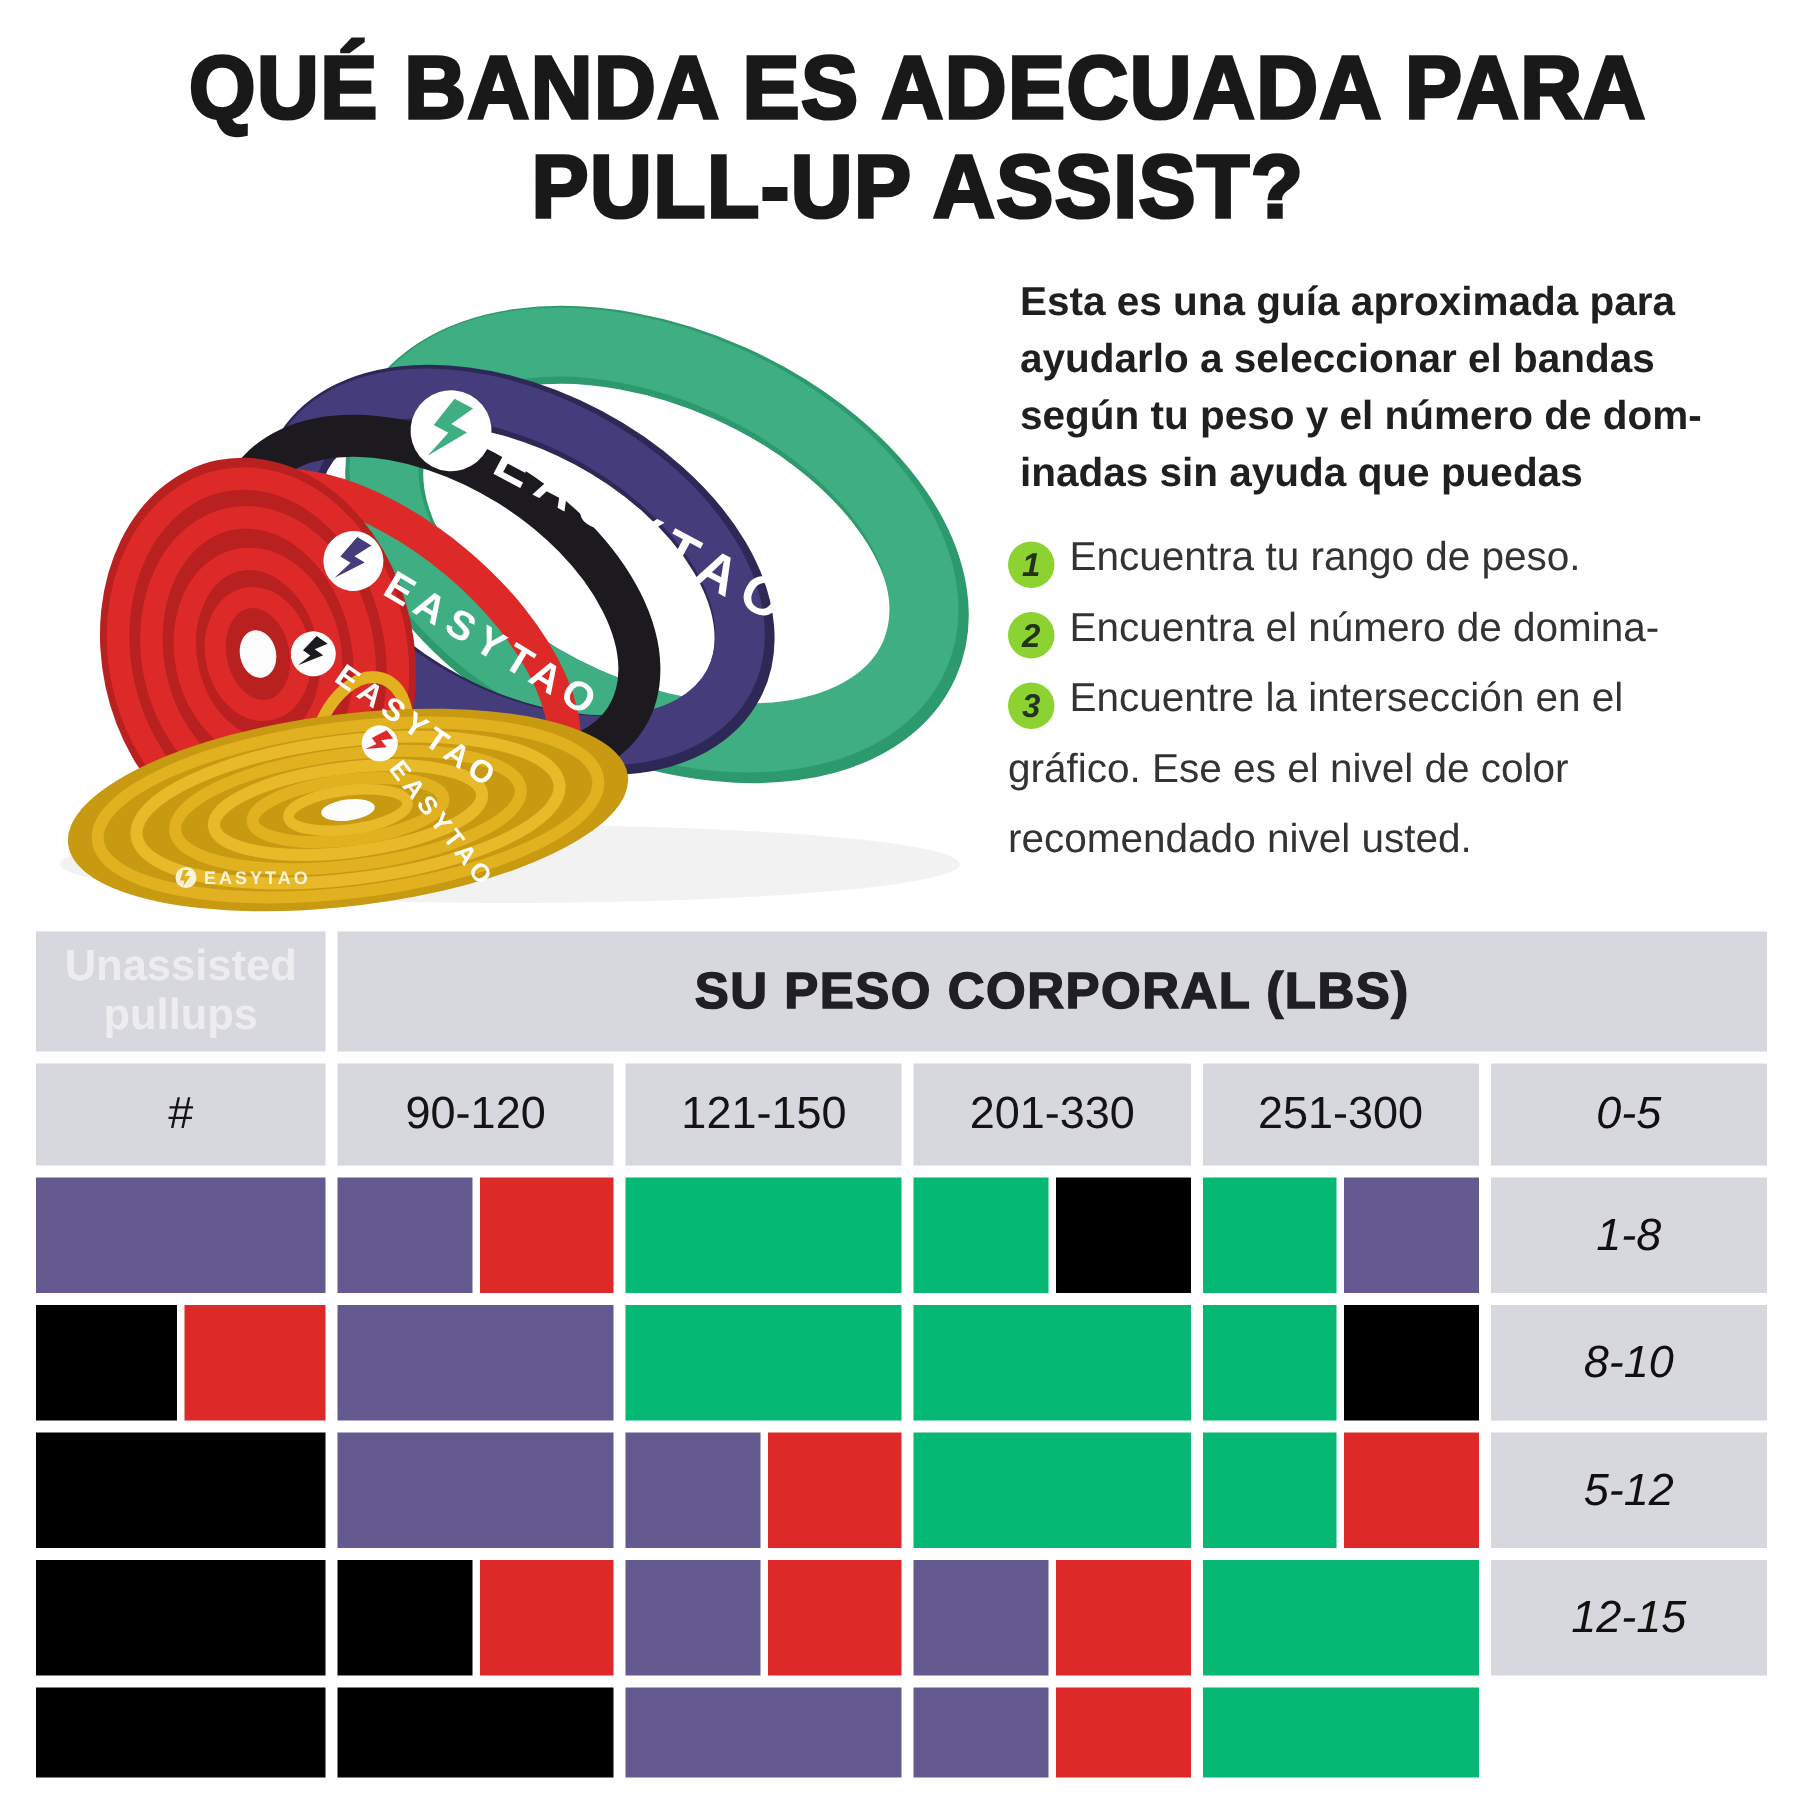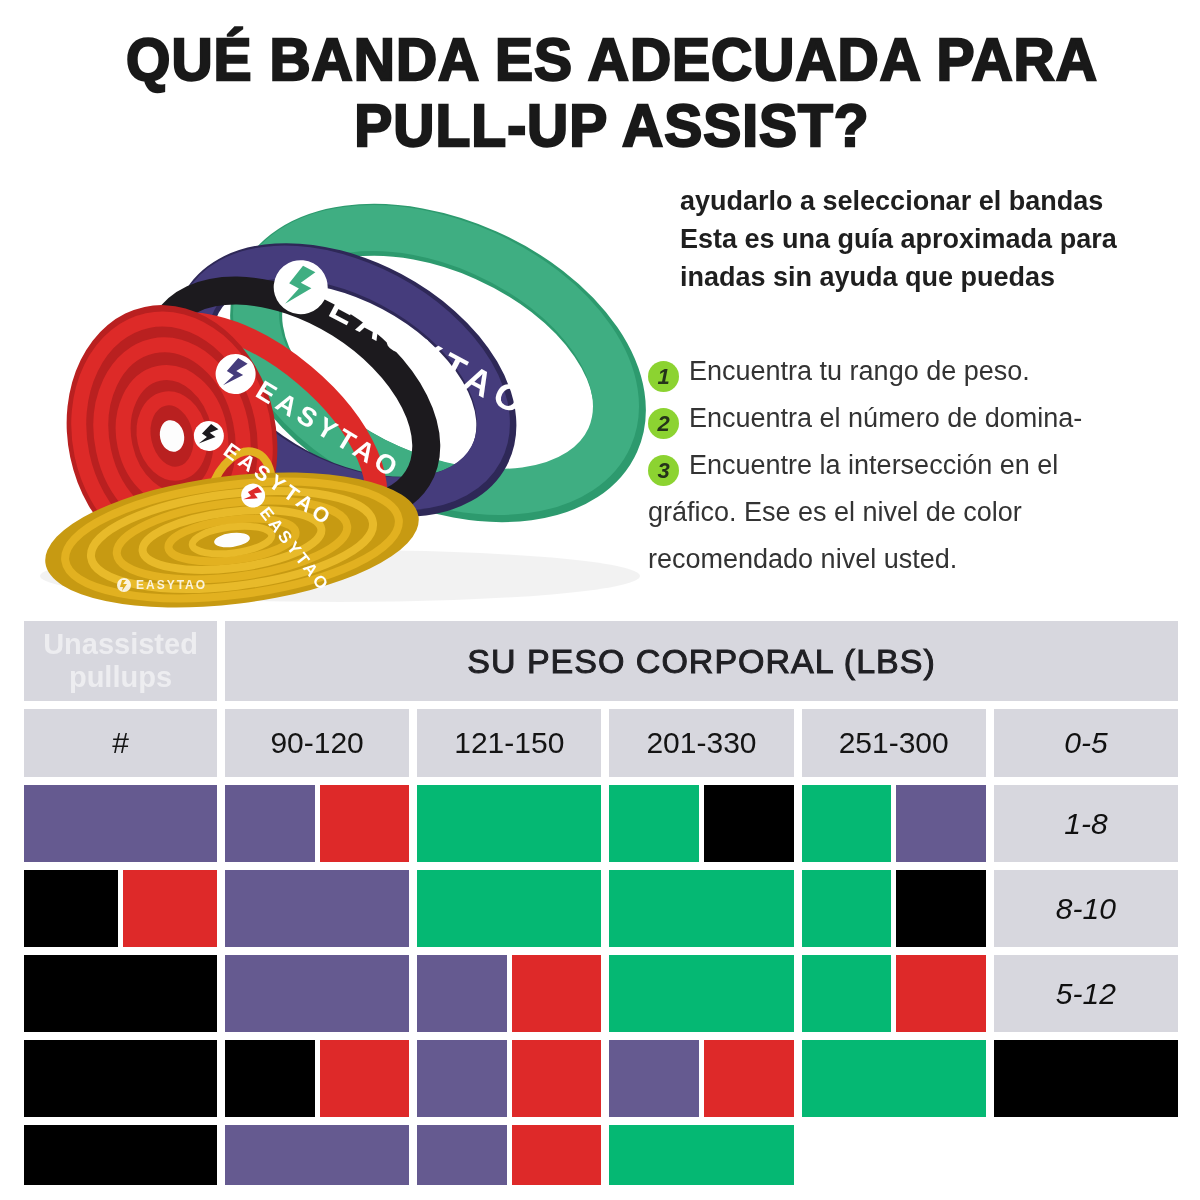--- a/index.html
+++ b/index.html
@@ -9,34 +9,34 @@
 
   
   .title{left:0;top:26px;width:1200px;text-align:center;line-height:66px;
          font-size:57px;font-weight:bold;letter-spacing:1px;color:#191919;margin-left:12px;
          -webkit-text-stroke:2.2px #191919;}
   .title div{transform:scaleY(1.04);}
 
   
   .intro{left:680px;top:182px;width:510px;font-size:27px;font-weight:bold;
          line-height:38px;color:#1f1f1f;}
-  .steps{left:648px;top:348px;width:515px;font-size:27px;color:#333;line-height:47px;}
+  .steps{left:672px;top:348px;width:515px;font-size:27px;color:#333;line-height:47px;}
   .badge{display:inline-block;width:31px;height:31px;border-radius:50%;
          background:#8cd331;color:#25331a;font-style:italic;font-weight:bold;
          font-size:22px;line-height:31px;text-align:center;margin-right:10px;
          vertical-align:-4px;}
 
   
   .grid{left:24px;top:621px;width:1154px;display:grid;
         grid-template-columns:193px repeat(5,1fr);
         grid-template-rows:80px 68px repeat(4,77px) 60px;
         gap:8px;}
   .cell{background:#d7d7de;display:flex;align-items:center;justify-content:center;}
   .span5{grid-column:2 / -1;}
-  .tbl-title{font-size:34px;font-weight:normal;letter-spacing:1px;color:#202024;
+  .tbl-title{font-size:34px;font-weight:bold;letter-spacing:1px;color:#202024;
              -webkit-text-stroke:1px #202024;}
   .corner{color:rgba(255,255,255,0.55);font-weight:bold;font-size:29px;
           line-height:33px;text-align:center;}
   .colhead{font-size:30px;color:#141414;}
   .rowlab{font-size:30px;color:#101010;font-style:italic;}
   .datacell{display:grid;grid-auto-flow:column;grid-auto-columns:1fr;gap:5px;background:transparent;}
   .block{width:100%;height:100%;}
 </style>
 </head>
 <body>
@@ -110,22 +110,23 @@
     <text x="17" y="2" font-size="17" font-weight="bold" letter-spacing="3" font-family="Liberation Sans,sans-serif">EASYTAO</text>
   </g>
   <g transform="translate(118,421)" fill="#ffffff" opacity="0.85">
     <circle cx="6" cy="-4" r="7"></circle>
     <path d="M4,-9 L8,-9 L5,-5 L9,-5 L4,2 L5,-2 L2,-2 Z" fill="#e2b120"></path>
     <text x="18" y="0" font-size="12" font-weight="bold" letter-spacing="2" font-family="Liberation Sans,sans-serif">EASYTAO</text>
   </g>
 </svg>
 
 <div class="abs intro">
+  <div>Esta es una guía aproximada para</div>
   <div>ayudarlo a seleccionar el bandas</div>
-  <div>Esta es una guía aproximada para</div>
+  <div>según tu peso y el número de dom-</div>
   <div>inadas sin ayuda que puedas</div>
 </div>
 
 <div class="abs steps">
   <div class="step">
     <div><span class="badge">1</span><span>Encuentra tu rango de peso.</span></div>
   </div>
   <div class="step">
     <div><span class="badge">2</span><span>Encuentra el número de domina-</span></div>
   </div>
@@ -215,20 +216,21 @@
       <div class="block" style="background: rgb(101, 90, 144);"></div>
       <div class="block" style="background: rgb(222, 41, 41);"></div>
     </div>
     <div class="cell datacell">
       <div class="block" style="background: rgb(101, 90, 144);"></div>
       <div class="block" style="background: rgb(222, 41, 41);"></div>
     </div>
     <div class="cell datacell">
       <div class="block" style="background: rgb(5, 184, 115);"></div>
     </div>
+    <div class="cell rowlab">12-15</div>
     <div class="cell datacell">
       <div class="block" style="background: rgb(0, 0, 0);"></div>
     </div>
     <div class="cell datacell">
       <div class="block" style="background: rgb(0, 0, 0);"></div>
     </div>
     <div class="cell datacell">
       <div class="block" style="background: rgb(101, 90, 144);"></div>
     </div>
     <div class="cell datacell">

